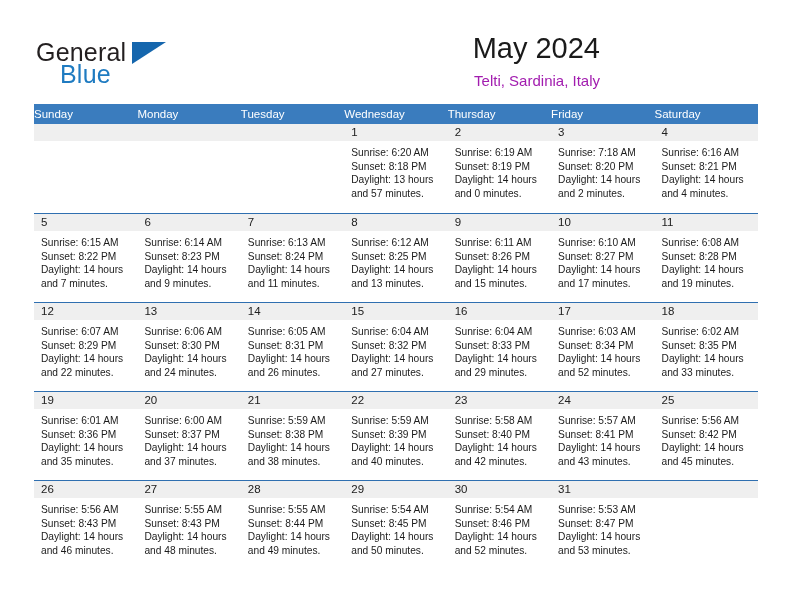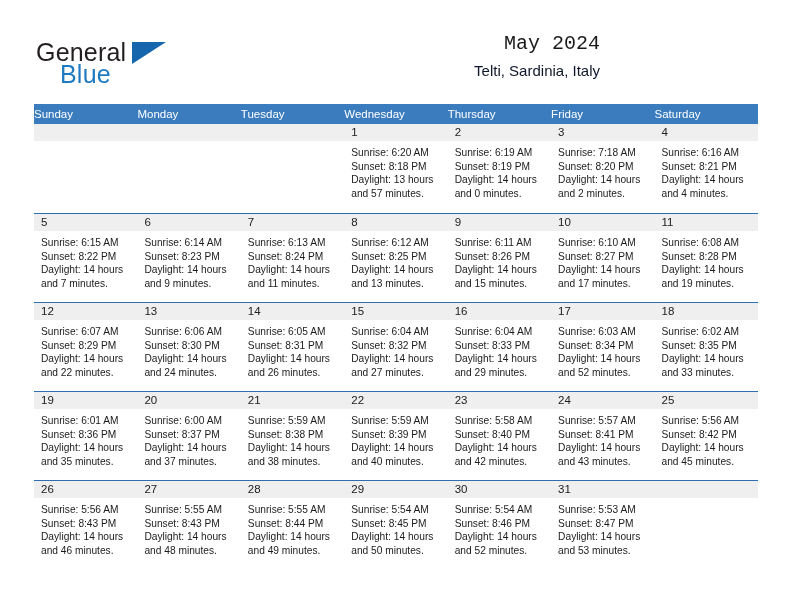--- a/index.html
+++ b/index.html
@@ -59,30 +59,29 @@
     border-left: 34px solid #1566ad;
     border-bottom: 22px solid transparent;
   }
   .title-block {
     position: absolute;
     right: 36px;
     top: 32px;
     text-align: right;
   }
   .cal-title {
-    font-size: 20px;
+    font-size: 29px;
     color: #1a1a1a;
     line-height: 1.15;
     white-space: nowrap;
-    font-family: Liberation Mono, monospace;
   }
   .cal-subtitle {
     margin-top: 7px;
     font-size: 15px;
-    color: #0f172a;
+    color: #a21caf;
     white-space: nowrap;
   }
 
   
   .calendar {
     position: absolute;
     left: 34px;
     top: 104px;
     width: 724px;
   }

